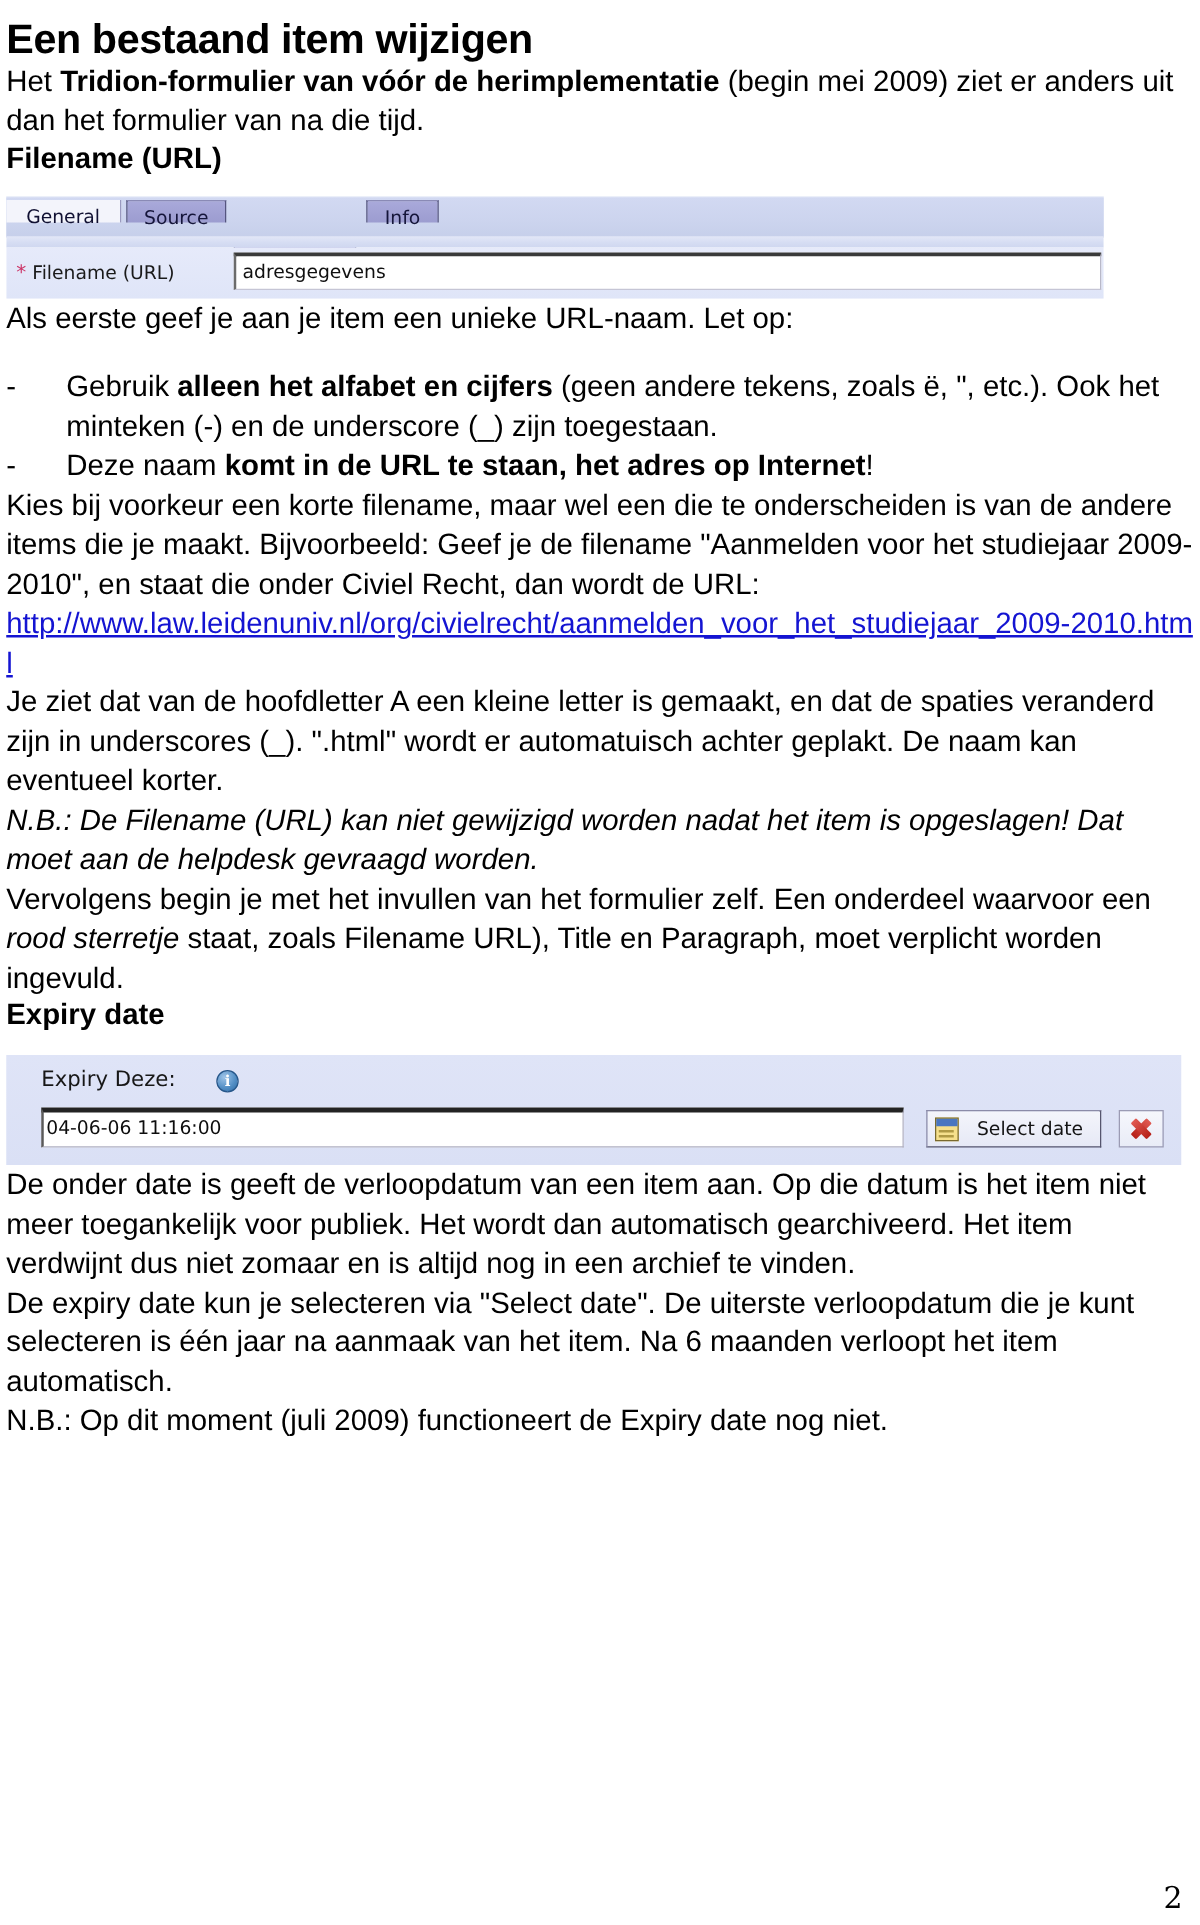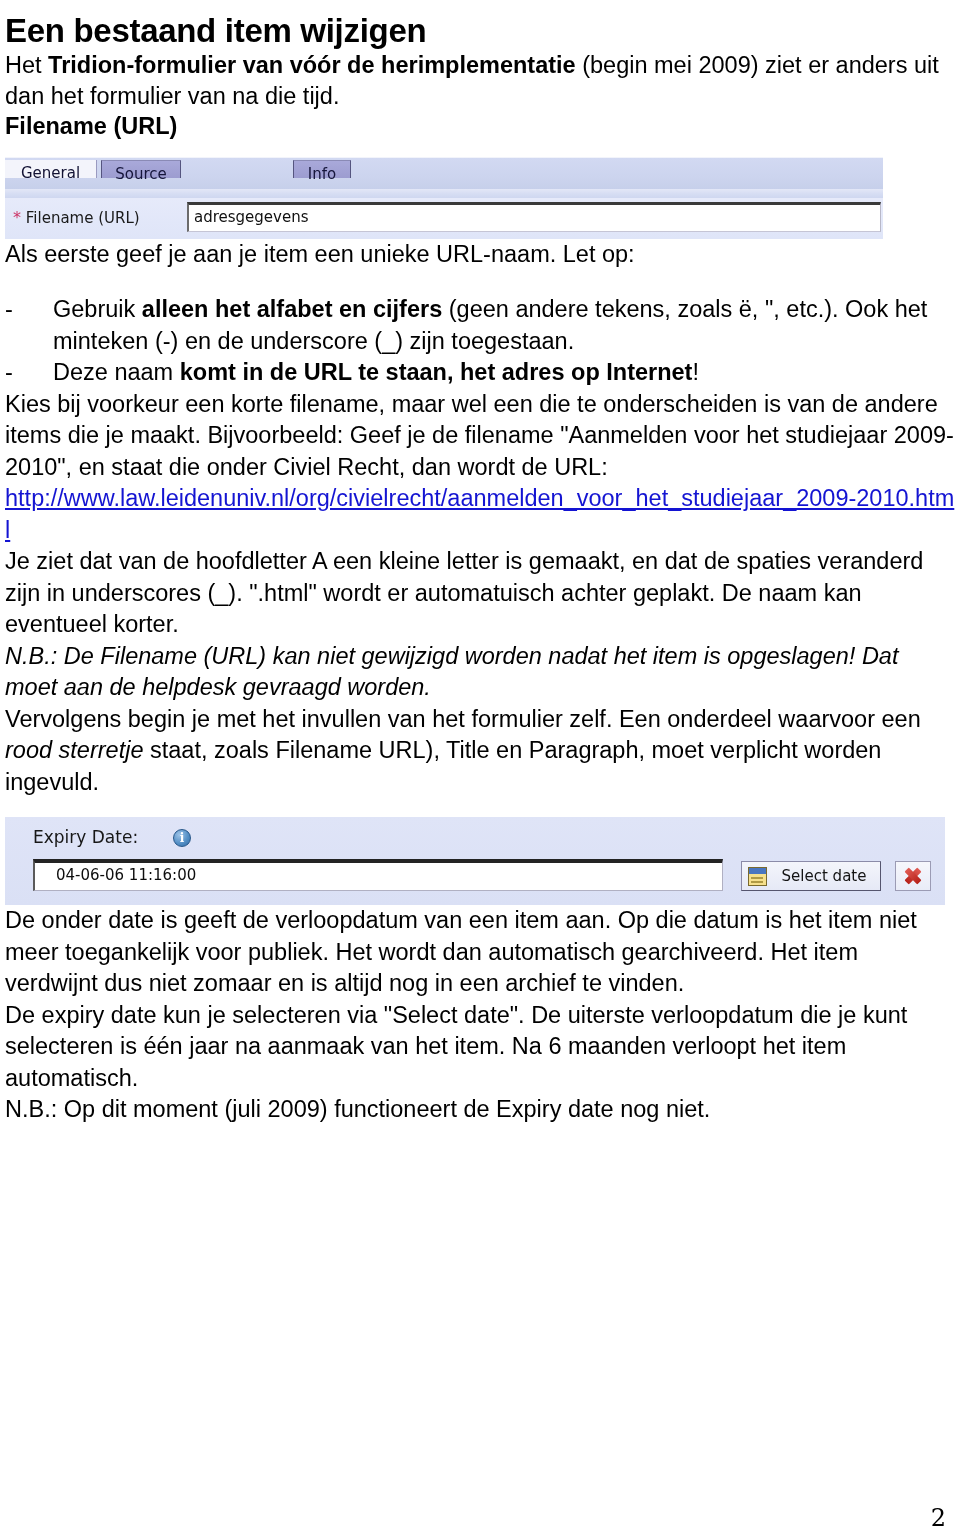--- a/index.html
+++ b/index.html
@@ -205,21 +205,21 @@
     box-sizing: border-box;
     background: #ffffff;
     border-top: 4px solid #232323;
     border-left: 2px solid #5a5a5a;
     border-right: 1px solid #b0b0c2;
     border-bottom: 1px solid #b0b0c2;
     font-family: "DejaVu Sans", sans-serif;
     font-size: 15px;
     line-height: 25px;
     color: #0d0d0d;
-    padding-left: 21px;
+    padding-left: 2px;
     white-space: nowrap;
     overflow: hidden;
   }
   .select-date-btn {
     position: absolute;
     left: 736px; top: 44px;
     width: 140px; height: 30px;
     box-sizing: border-box;
     background: linear-gradient(to bottom, #f4f5fb 0%, #e6e9f6 100%);
     border: 1px solid #8b8ba8;
@@ -351,23 +351,24 @@
       </div>
       <div class="list-item">
         <span class="list-dash">-</span><span>Deze naam </span><b>komt in de URL te staan, het adres op Internet</b><span>!</span>
       </div>
     </div>
 
     <p class="body-text para-gap-md"><span>Kies bij voorkeur een korte filename, maar wel een die te onderscheiden is van de andere items die je maakt. Bijvoorbeeld: Geef je de filename "Aanmelden voor het studiejaar 2009-2010", en staat die onder Civiel Recht, dan wordt de URL:</span><br><a class="inline-link" href="#">http://www.law.leidenuniv.nl/org/civielrecht/aanmelden_voor_het_studiejaar_2009-2010.html</a><br><span>Je ziet dat van de hoofdletter A een kleine letter is gemaakt, en dat de spaties veranderd zijn in underscores (_). ".html" wordt er automatuisch achter geplakt. De naam kan eventueel korter.</span><br><i>N.B.: De Filename (URL) kan niet gewijzigd worden nadat het item is opgeslagen! Dat moet aan de helpdesk gevraagd worden.</i></p>
 
     <p class="body-text para-gap-lg"><span>Vervolgens begin je met het invullen van het formulier zelf. Een onderdeel waarvoor een </span><i>rood sterretje</i><span> staat, zoals Filename URL), Title en Paragraph, moet verplicht worden ingevuld.</span></p>
 
+    <h2 class="section-head head-expiry">Expiry date</h2>
 
     <div class="screenshot2">
-      <div class="exp-label">Expiry Date:</div>
+      <div class="exp-label">Expiry Deze:</div>
       <div class="info-icon">
           <span>i</span>
         </div>
       <div class="date-input">04-06-06 11:16:00</div>
       <div class="select-date-btn">
         <span class="cal-icon"></span>
         <span class="select-date-label">Select date</span>
       </div>
       <div class="clear-btn">
         <span class="clear-x"></span>

